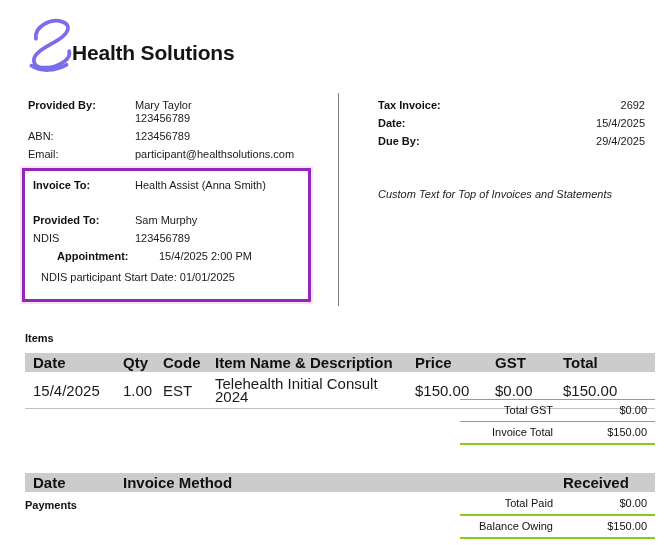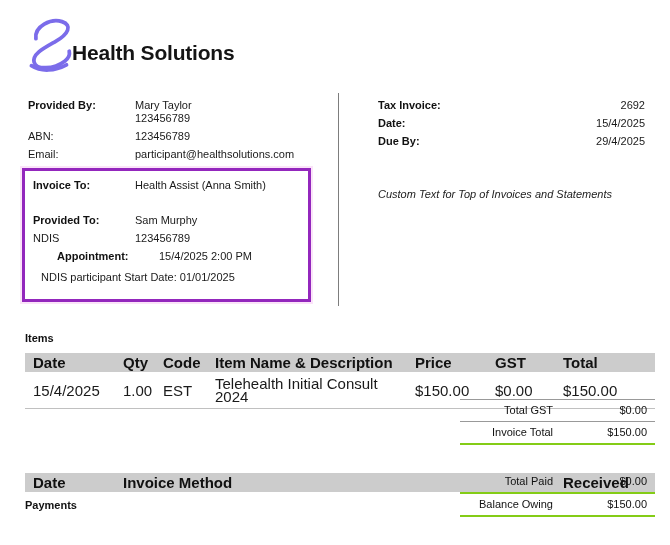--- a/index.html
+++ b/index.html
@@ -40,21 +40,21 @@
   
   table.grid{position:absolute;left:25px;width:630px;border-collapse:collapse;table-layout:fixed;font-size:15px;}
   .items-table{top:353px;}
   .payments-table{top:473px;}
   table.grid th{background:#cccccc;font-weight:700;text-align:left;padding:3px 8px;line-height:13px;color:#111;}
   table.grid td{padding:5px 8px;line-height:13px;border-bottom:1px solid #c0c0c0;color:#1a1a1a;}
   table.grid th.num,table.grid td.num{text-align:left;}
   
   .totals{position:absolute;left:460px;width:195px;}
   .items-totals{top:399px;}
-  .payments-totals{top:471px;}
+  .payments-totals{top:493px;}
   .trow{display:flex;align-items:flex-end;padding:4px 8px;line-height:13px;font-weight:400;color:#111;}
   .trow .tlbl{flex:1;text-align:right;padding-right:34px;}
   .trow .tval{width:60px;flex:none;text-align:right;}
   .bt{border-top:1px solid #999;}
   .bb{border-bottom:2px solid #84cc16;}
 </style>
 </head>
 <body>
 
 <div class="page">

